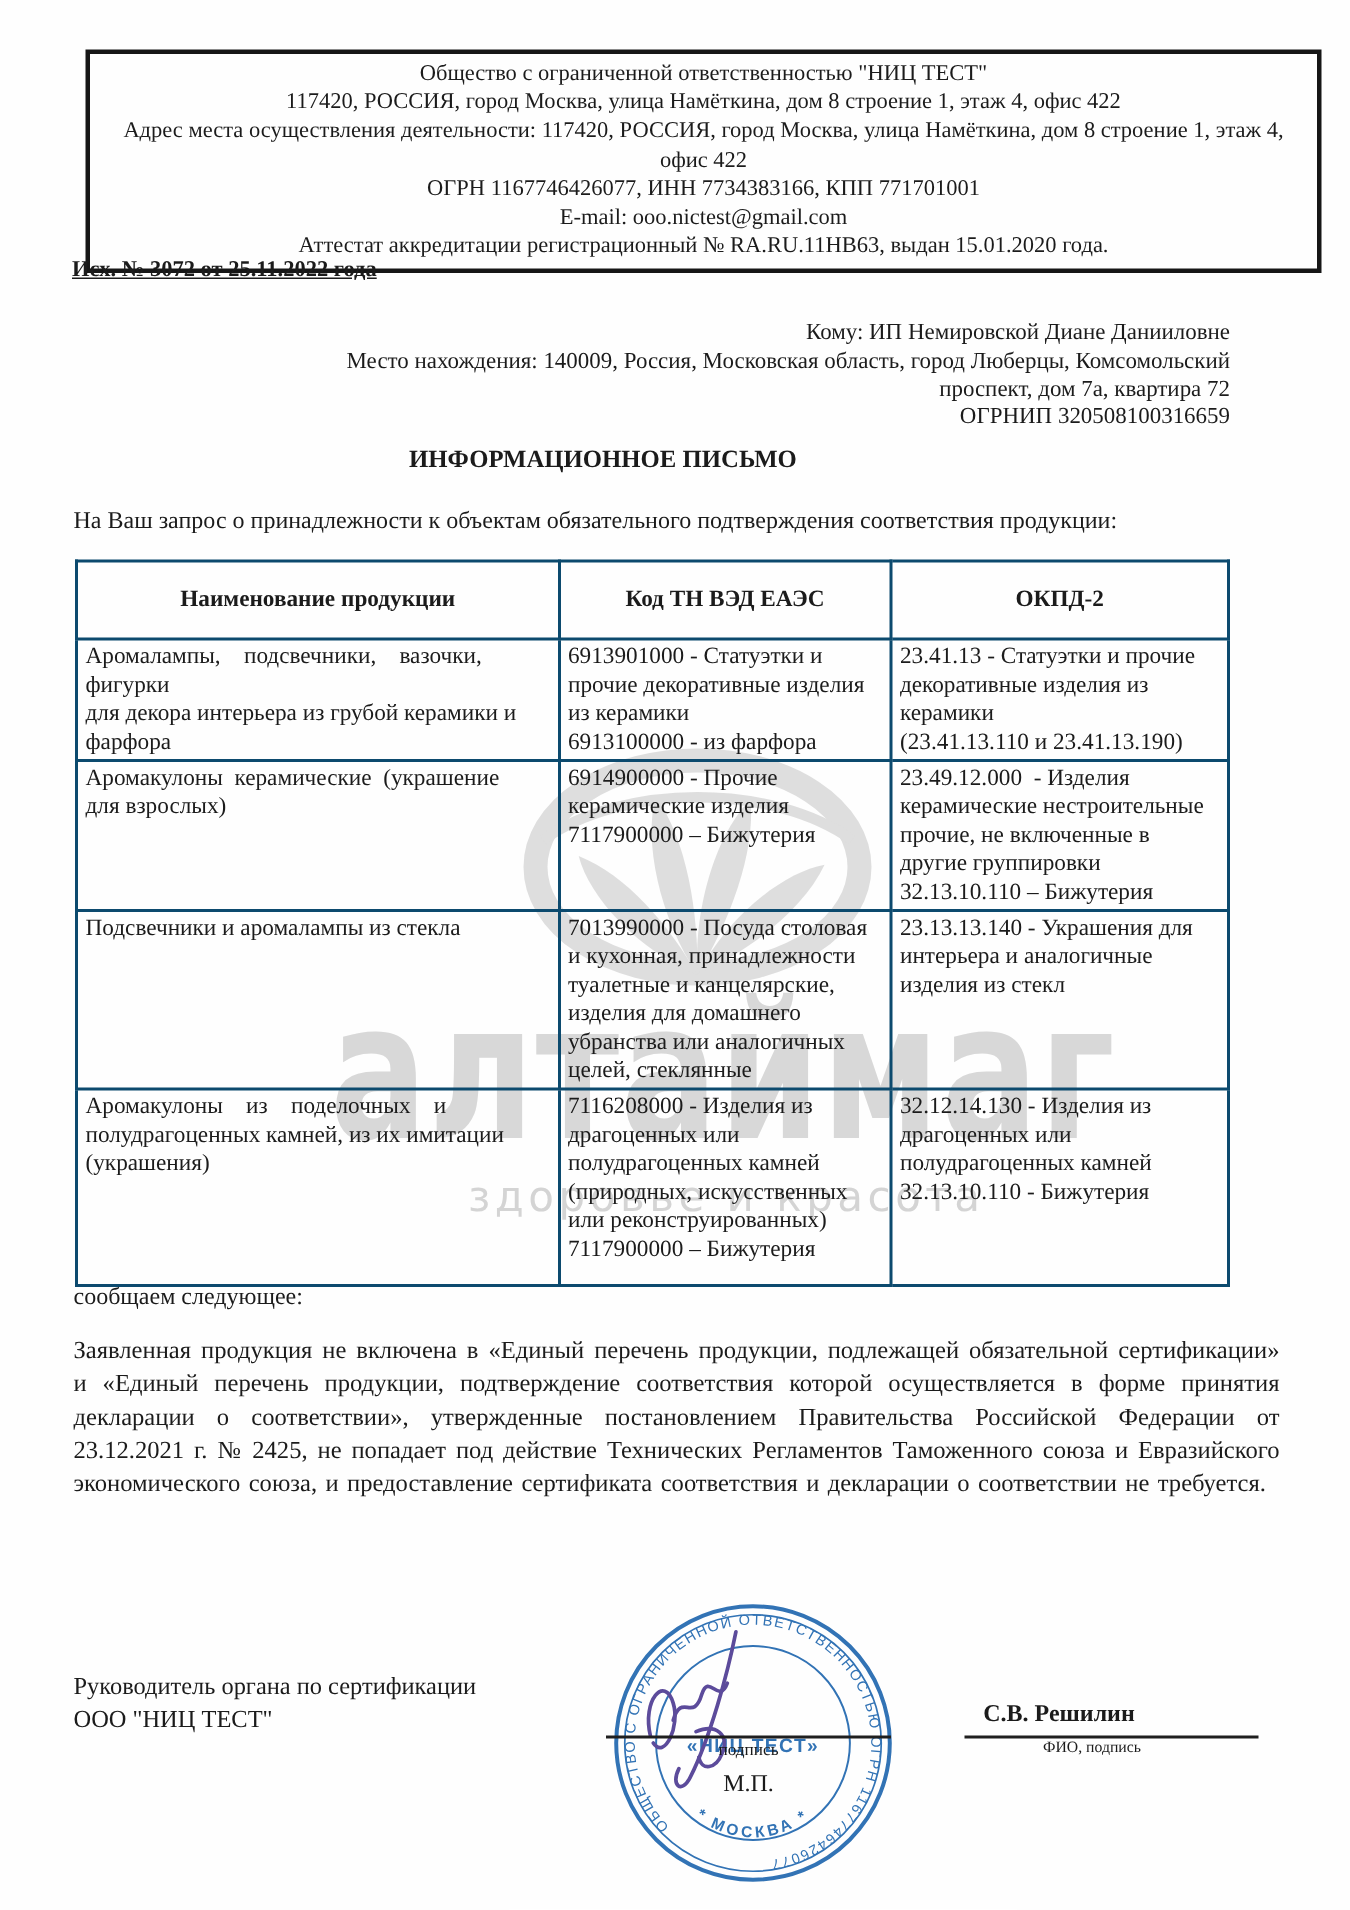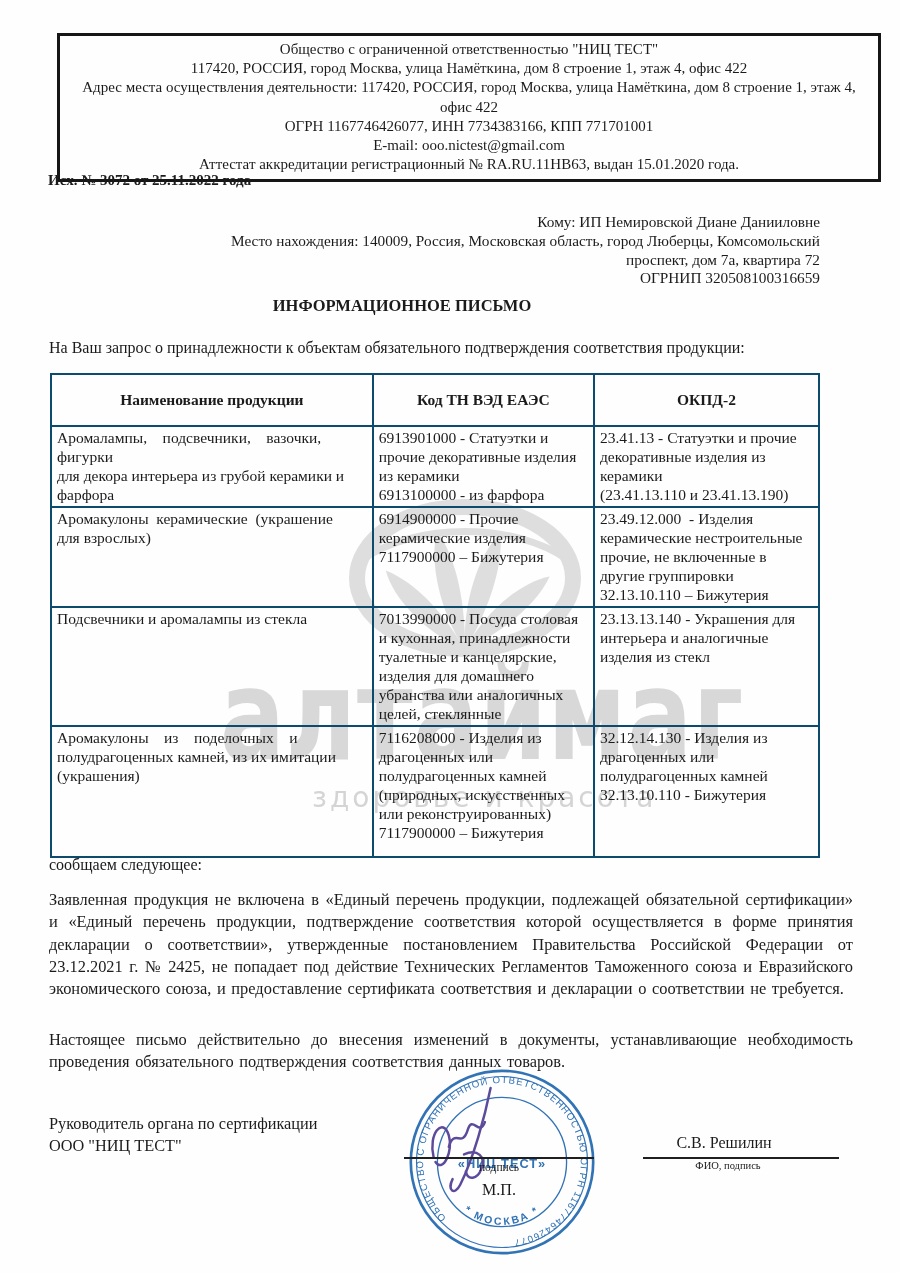--- a/index.html
+++ b/index.html
@@ -26,21 +26,21 @@
   }
 
   
   .content { position:absolute; inset:0; z-index:1; }
 
   .letterhead {
     left:57px; top:33px; width:824px; min-height:130px;
     border:3px solid #161616; padding:4px 6px 5px 6px;
     text-align:center; font-size:15px; line-height:19.2px;
   }
-  .ref { left:48px; top:172px; font-weight:bold; font-size:15px; }
+  .ref { left:48px; top:172px; font-weight:bold; font-size:15px;text-decoration:underline; }
   .addressee { left:0; top:213px; width:820px; text-align:right; font-size:15.3px; line-height:18.8px;padding-left:24px; }
   .doc-title { left:0; top:296px; width:804px; text-align:center; font-weight:bold; font-size:16.5px; }
   .intro { left:49px; top:339px; width:812px; font-size:16px; }
 
   table.codes {
     position:absolute; left:50px; top:373px; width:770px;
     border-collapse:collapse; background:transparent;
   }
   table.codes th, table.codes td { border:2px solid #0c4a6e; }
   table.codes th { height:52px; font-size:15.5px; font-weight:bold; text-align:center; vertical-align:middle; }
@@ -59,21 +59,21 @@
   .stamp-box { left:407px; top:1067px; width:190px; height:190px; z-index:2; }
   .stamp-ring { fill:none; stroke:var(--stamp-color); }
   .stamp-text { fill:var(--stamp-color); font-family:"Liberation Sans", sans-serif; }
   .sig-path { fill:none; stroke:var(--sign-color); stroke-width:2.6; stroke-linecap:round; }
 
   .sign-line  { height:0; border-top:2px solid #1f1f1f; z-index:3; }
   .line-podpis { left:404px; top:1157px; width:190px; }
   .line-fio    { left:643px; top:1157px; width:196px; }
   .lbl-podpis { left:429px; top:1161px; width:140px; text-align:center; font-size:11.5px; z-index:3; }
   .lbl-mp     { left:429px; top:1181px; width:140px; text-align:center; font-size:16px; z-index:3; }
-  .sig-name   { left:626px; top:1134px; width:196px; text-align:center; font-size:16px; }
+  .sig-name   { left:608px; top:1134px; width:196px; text-align:center; font-size:16px;font-weight:bold; }
   .lbl-fio    { left:630px; top:1160px; width:196px; text-align:center; font-size:10.5px; }
 </style>
 </head>
 <body>
 
 <div class="page">
 
   <div class="watermark">
     <svg class="wm-logo" viewBox="0 0 250 175">
       <ellipse cx="125" cy="80" rx="108" ry="71" fill="none" stroke="#b3b3b3" stroke-width="16"></ellipse>
@@ -178,21 +178,20 @@
             <td class="cell-okpd">32.12.14.130 - Изделия из
 драгоценных или
 полудрагоценных камней
 32.13.10.110 - Бижутерия</td>
           </tr>
         </tbody>
     </table>
 
     <div class="abs lead">сообщаем следующее:</div>
     <div class="abs para">Заявленная продукция не включена в «Единый перечень продукции, подлежащей обязательной сертификации» и «Единый перечень продукции, подтверждение соответствия которой осуществляется в форме принятия декларации о соответствии», утвержденные постановлением Правительства Российской Федерации от 23.12.2021 г. № 2425, не попадает под действие Технических Регламентов Таможенного союза и Евразийского экономического союза, и предоставление сертификата соответствия и декларации о соответствии не требуется.</div>
-    <div class="abs para para2">Настоящее письмо действительно до внесения изменений в документы, устанавливающие необходимость проведения обязательного подтверждения соответствия данных товаров.</div>
 
     <div class="abs sig-left">
       <div>Руководитель органа по сертификации</div>
       <div>ООО "НИЦ ТЕСТ"</div>
     </div>
 
     <svg class="abs stamp-box" viewBox="0 0 200 200">
       <defs>
         <path id="tp-ring" d="M 41.3,158.7 A 83,83 0 0 1 158.7,41.3 A 83,83 0 0 1 41.3,158.7"></path>
         <path id="tp-bottom" d="M 44,132 A 63,63 0 0 0 156,132"></path>

